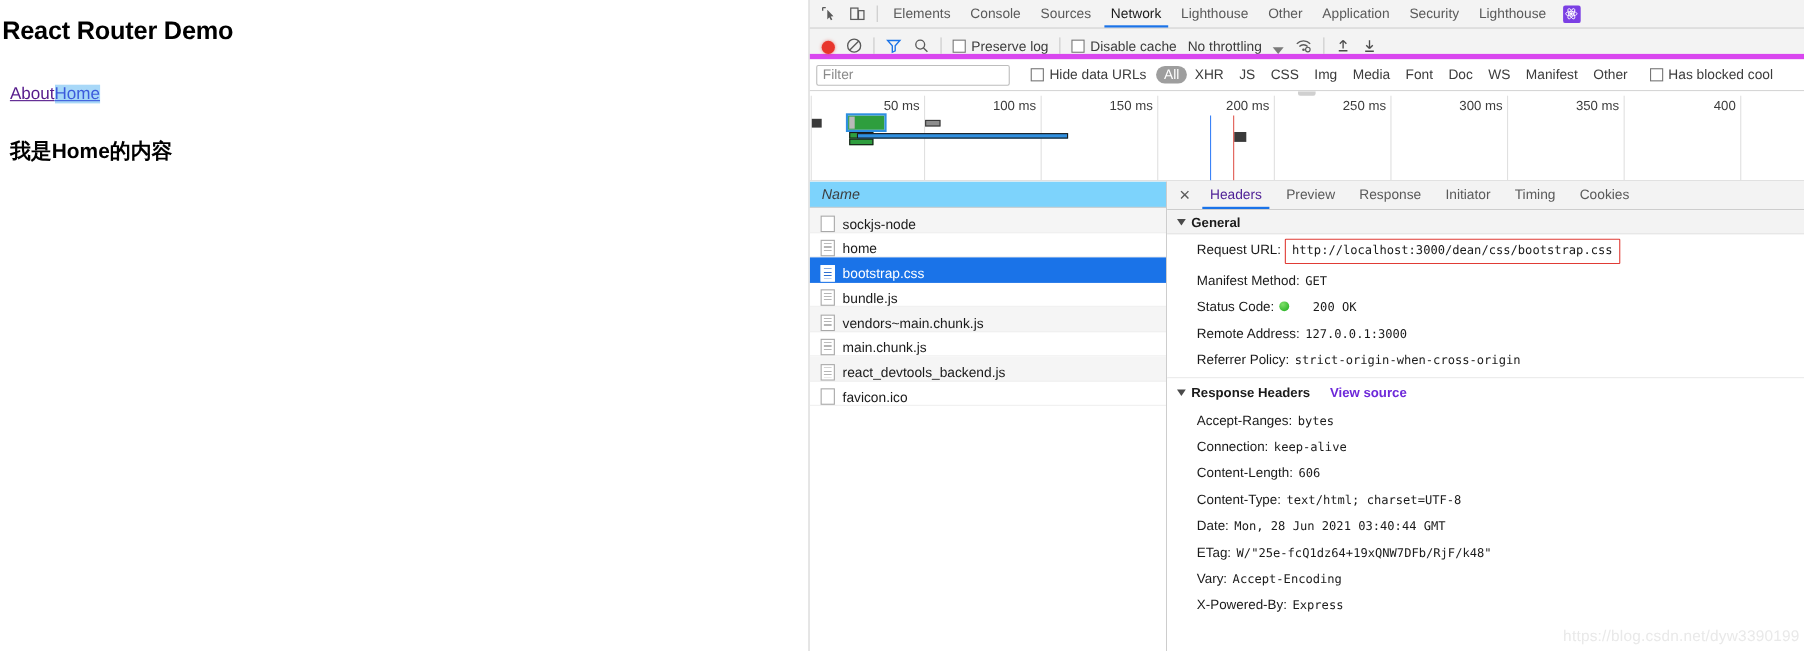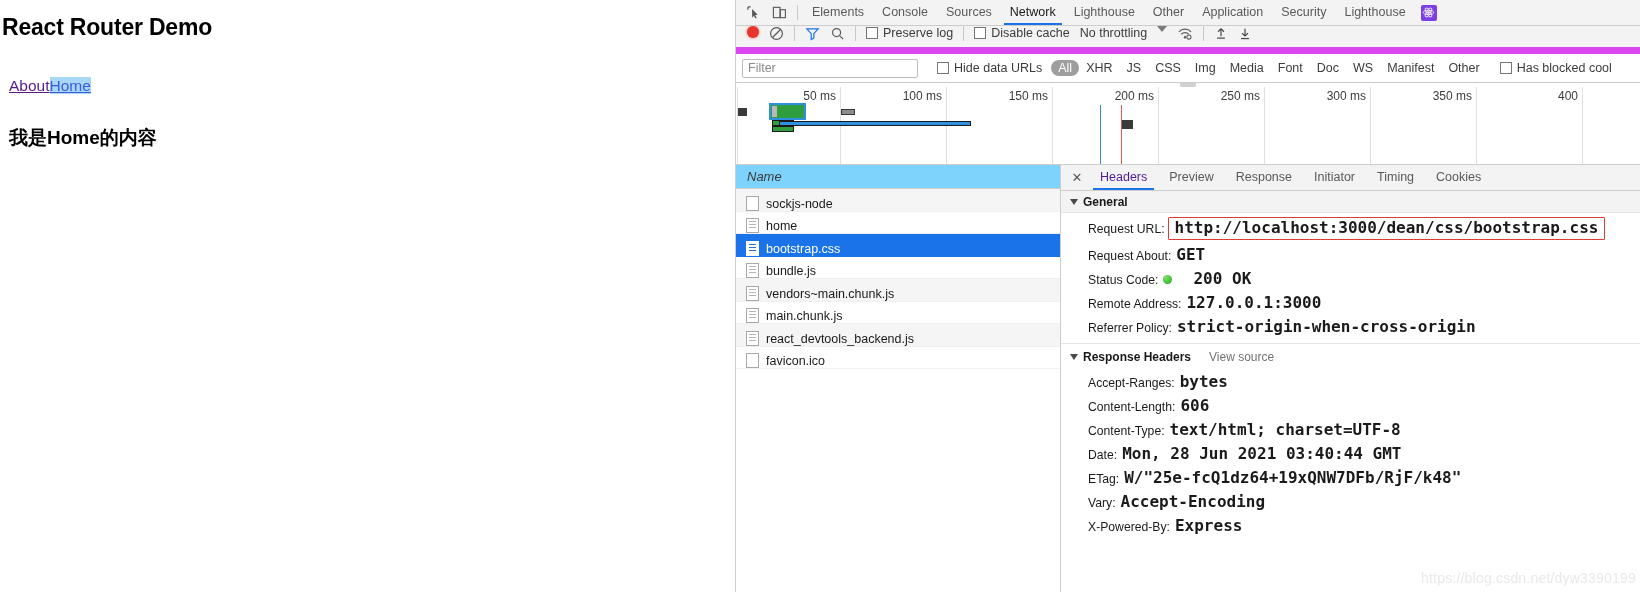--- a/index.html
+++ b/index.html
@@ -74,22 +74,22 @@
   .react-badge {
     width: 16px; height: 16px; border-radius: 2px;
     background: #7b3fe4; display:inline-flex;
     align-items:center; justify-content:center; flex:0 0 auto;
     margin-left: 6px;
   }
 
   
   #dt-toolbar {
     height: 28px; background: #f3f3f3;
-    border-bottom: 7px solid #d946ef;
-    display: flex; align-items: flex-start; padding-left: 6px;
+    border-bottom: 5px solid #d946ef;
+    display: flex; align-items: flex-end; padding-left: 6px;
     white-space: nowrap;
   }
   .rec-dot {
     width: 12px; height: 12px; border-radius: 50%;
     background: #e8352c; box-shadow: 0 0 3px rgba(232,53,44,.65);
   }
   .cb-box {
     width: 12px; height: 12px; border: 1px solid #767676;
     background: #fff; display: inline-block; flex: 0 0 auto;
     margin-right: 5px;
@@ -197,29 +197,29 @@
   .sec-header {
     height: 22px; background: #f3f3f3; border-bottom: 1px solid #e4e4e4;
     display: flex; align-items: center; padding-left: 9px;
     font-size: 12px; font-weight: bold; color: #1a1a1a;
   }
   .tri {
     width: 0; height: 0; border-left: 4.5px solid transparent;
     border-right: 4.5px solid transparent; border-top: 6px solid #4a4a4a;
     margin-right: 5px; flex: 0 0 auto;
   }
-  .view-source { font-weight: normal; color: #737373; margin-left: 18px; }
+  .view-source { font-weight: bold; color: #6d28d9; margin-left: 18px; }
   .kvrow {
     display: flex; align-items: baseline;
     padding: 3.5px 0 3.5px 27px; font-size: 12.2px; line-height: 16px;
   }
   .kvkey { font-weight: normal; color: #1a1a1a; white-space: nowrap; }
   .kvval {
     color: #1a1a1a; font-family: "DejaVu Sans Mono", monospace;
-    font-size: 16px; margin-left: 5px; white-space: nowrap; font-weight: bold;
+    font-size: 11px; margin-left: 5px; white-space: nowrap;
   }
   .url-box {
     border: 1px solid #e03b35; padding: 2px 6px 3px 6px;
     margin-left: 3px; border-radius: 1px;
   }
   .status-dot {
     width: 9px; height: 9px; border-radius: 50%;
     background: radial-gradient(circle at 35% 30%, #7fe06a, #17a817);
     display: inline-block; margin: 0 5px 0 5px;
   }
@@ -451,21 +451,21 @@
         <div class="sec-header">
           <span class="tri"></span>
           <span>General</span>
         </div>
 
         <div class="kvrow">
           <span class="kvkey">Request URL:</span>
           <span class="kvval url-box">http://localhost:3000/dean/css/bootstrap.css</span>
         </div>
         <div class="kvrow">
-          <span class="kvkey">Request About:</span>
+          <span class="kvkey">Manifest Method:</span>
           <span class="kvval">GET</span>
         </div>
         <div class="kvrow">
           <span class="kvkey">Status Code:</span>
           <span class="status-dot"></span>
           <span class="kvval" style="margin-left:16px">200 OK</span>
         </div>
         <div class="kvrow">
           <span class="kvkey">Remote Address:</span>
           <span class="kvval">127.0.0.1:3000</span>
@@ -478,20 +478,24 @@
 
         <div class="sec-header" style="background:#fff;border-bottom:none;height:26px">
           <span class="tri"></span>
           <span>Response Headers</span>
           <span class="view-source">View source</span>
         </div>
 
         <div class="kvrow">
           <span class="kvkey">Accept-Ranges:</span>
           <span class="kvval">bytes</span>
+        </div>
+        <div class="kvrow">
+          <span class="kvkey">Connection:</span>
+          <span class="kvval">keep-alive</span>
         </div>
         <div class="kvrow">
           <span class="kvkey">Content-Length:</span>
           <span class="kvval">606</span>
         </div>
         <div class="kvrow">
           <span class="kvkey">Content-Type:</span>
           <span class="kvval">text/html; charset=UTF-8</span>
         </div>
         <div class="kvrow">

